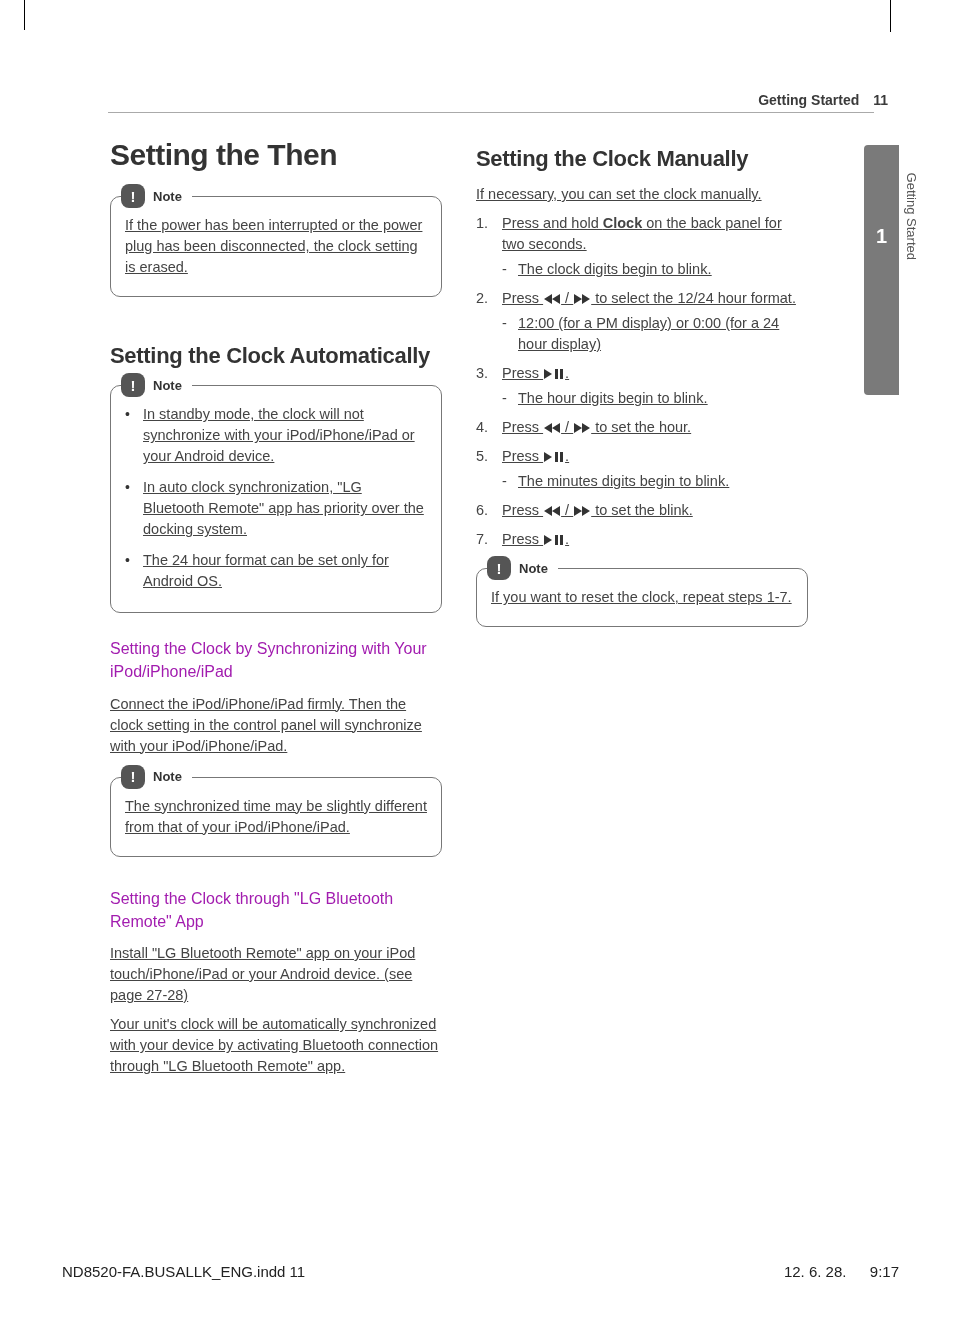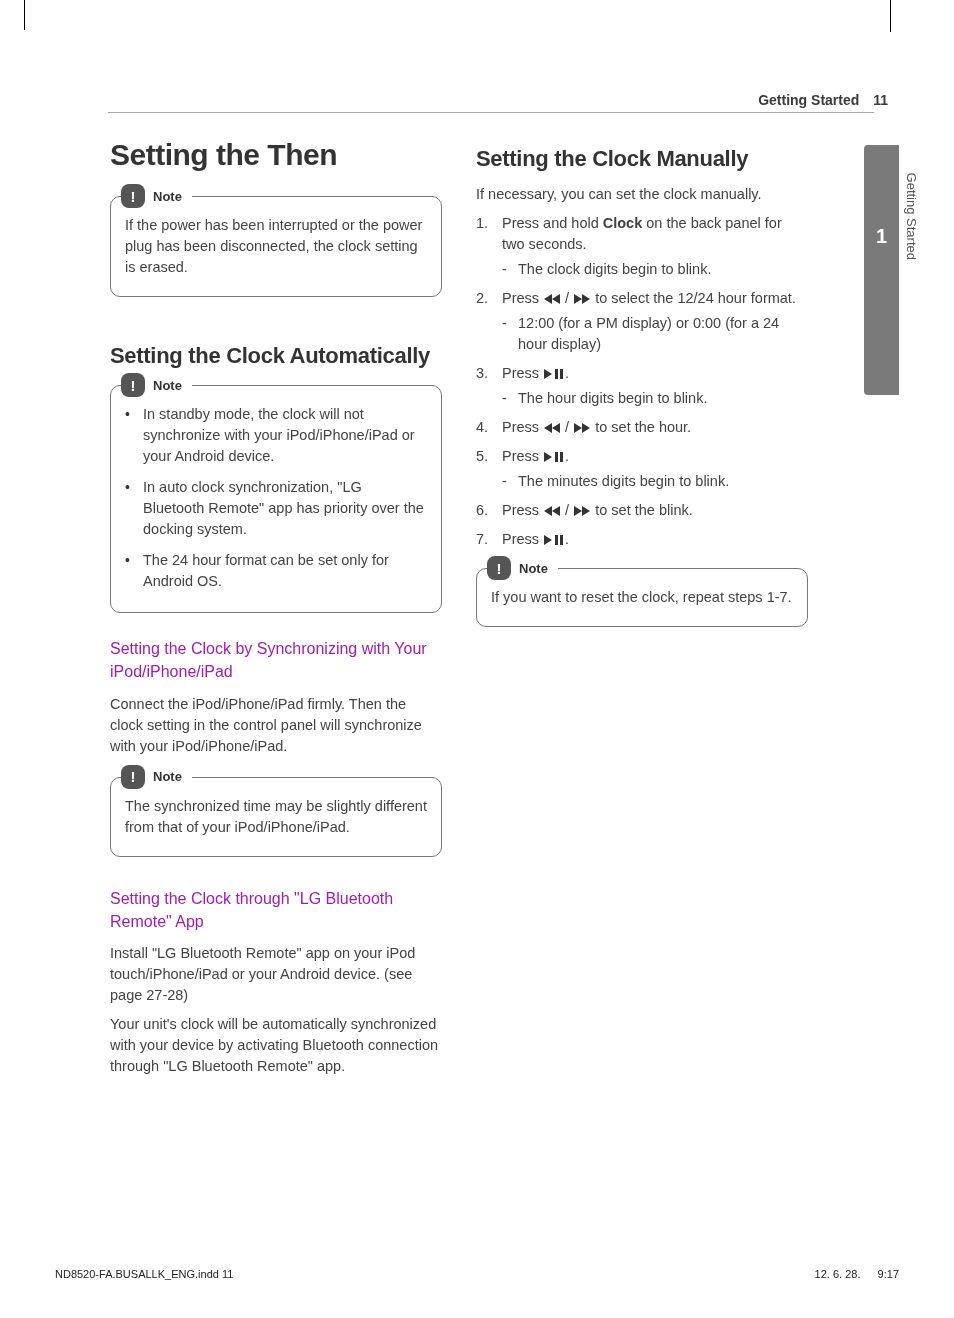--- a/index.html
+++ b/index.html
@@ -84,20 +84,21 @@
     font-weight: 400;
     margin: 24px 0 10px 0;
     color: #a21caf;
     line-height: 1.45;
   }
   p, li {
     font-size: 14.5px;
     line-height: 1.45;
     color: #444;
     margin: 0 0 8px 0;
+    text-decoration: underline;
   }
   .note-box {
     border: 1px solid #777;
     border-radius: 10px;
     padding: 18px 14px 10px 14px;
     margin: 24px 0 18px 0;
     position: relative;
   }
   .note-title-wrap {
     position: absolute;
@@ -171,24 +172,24 @@
   }
   .subdash li::before {
     content: "-";
     position: absolute; left: 0; top: 0;
   }
   .icon-inline svg {
     vertical-align: -2px;
   }
   .footer {
     position: absolute;
-    left: 55px; right: 55px; bottom: 38px;
+    left: 62px; right: 55px; bottom: 38px;
     display: flex;
     justify-content: space-between;
-    font-size: 11px;
+    font-size: 15px;
     color: #222;
   }
 
   
   .trim { position:absolute; background:#000; }
   .t-top-v   { width:1px; height:32px; top:0;   left:890px; }
   .t-topleft-v{ width:1px; height:30px; top:0; left:24px;}
 </style>
 </head>
 <body>

